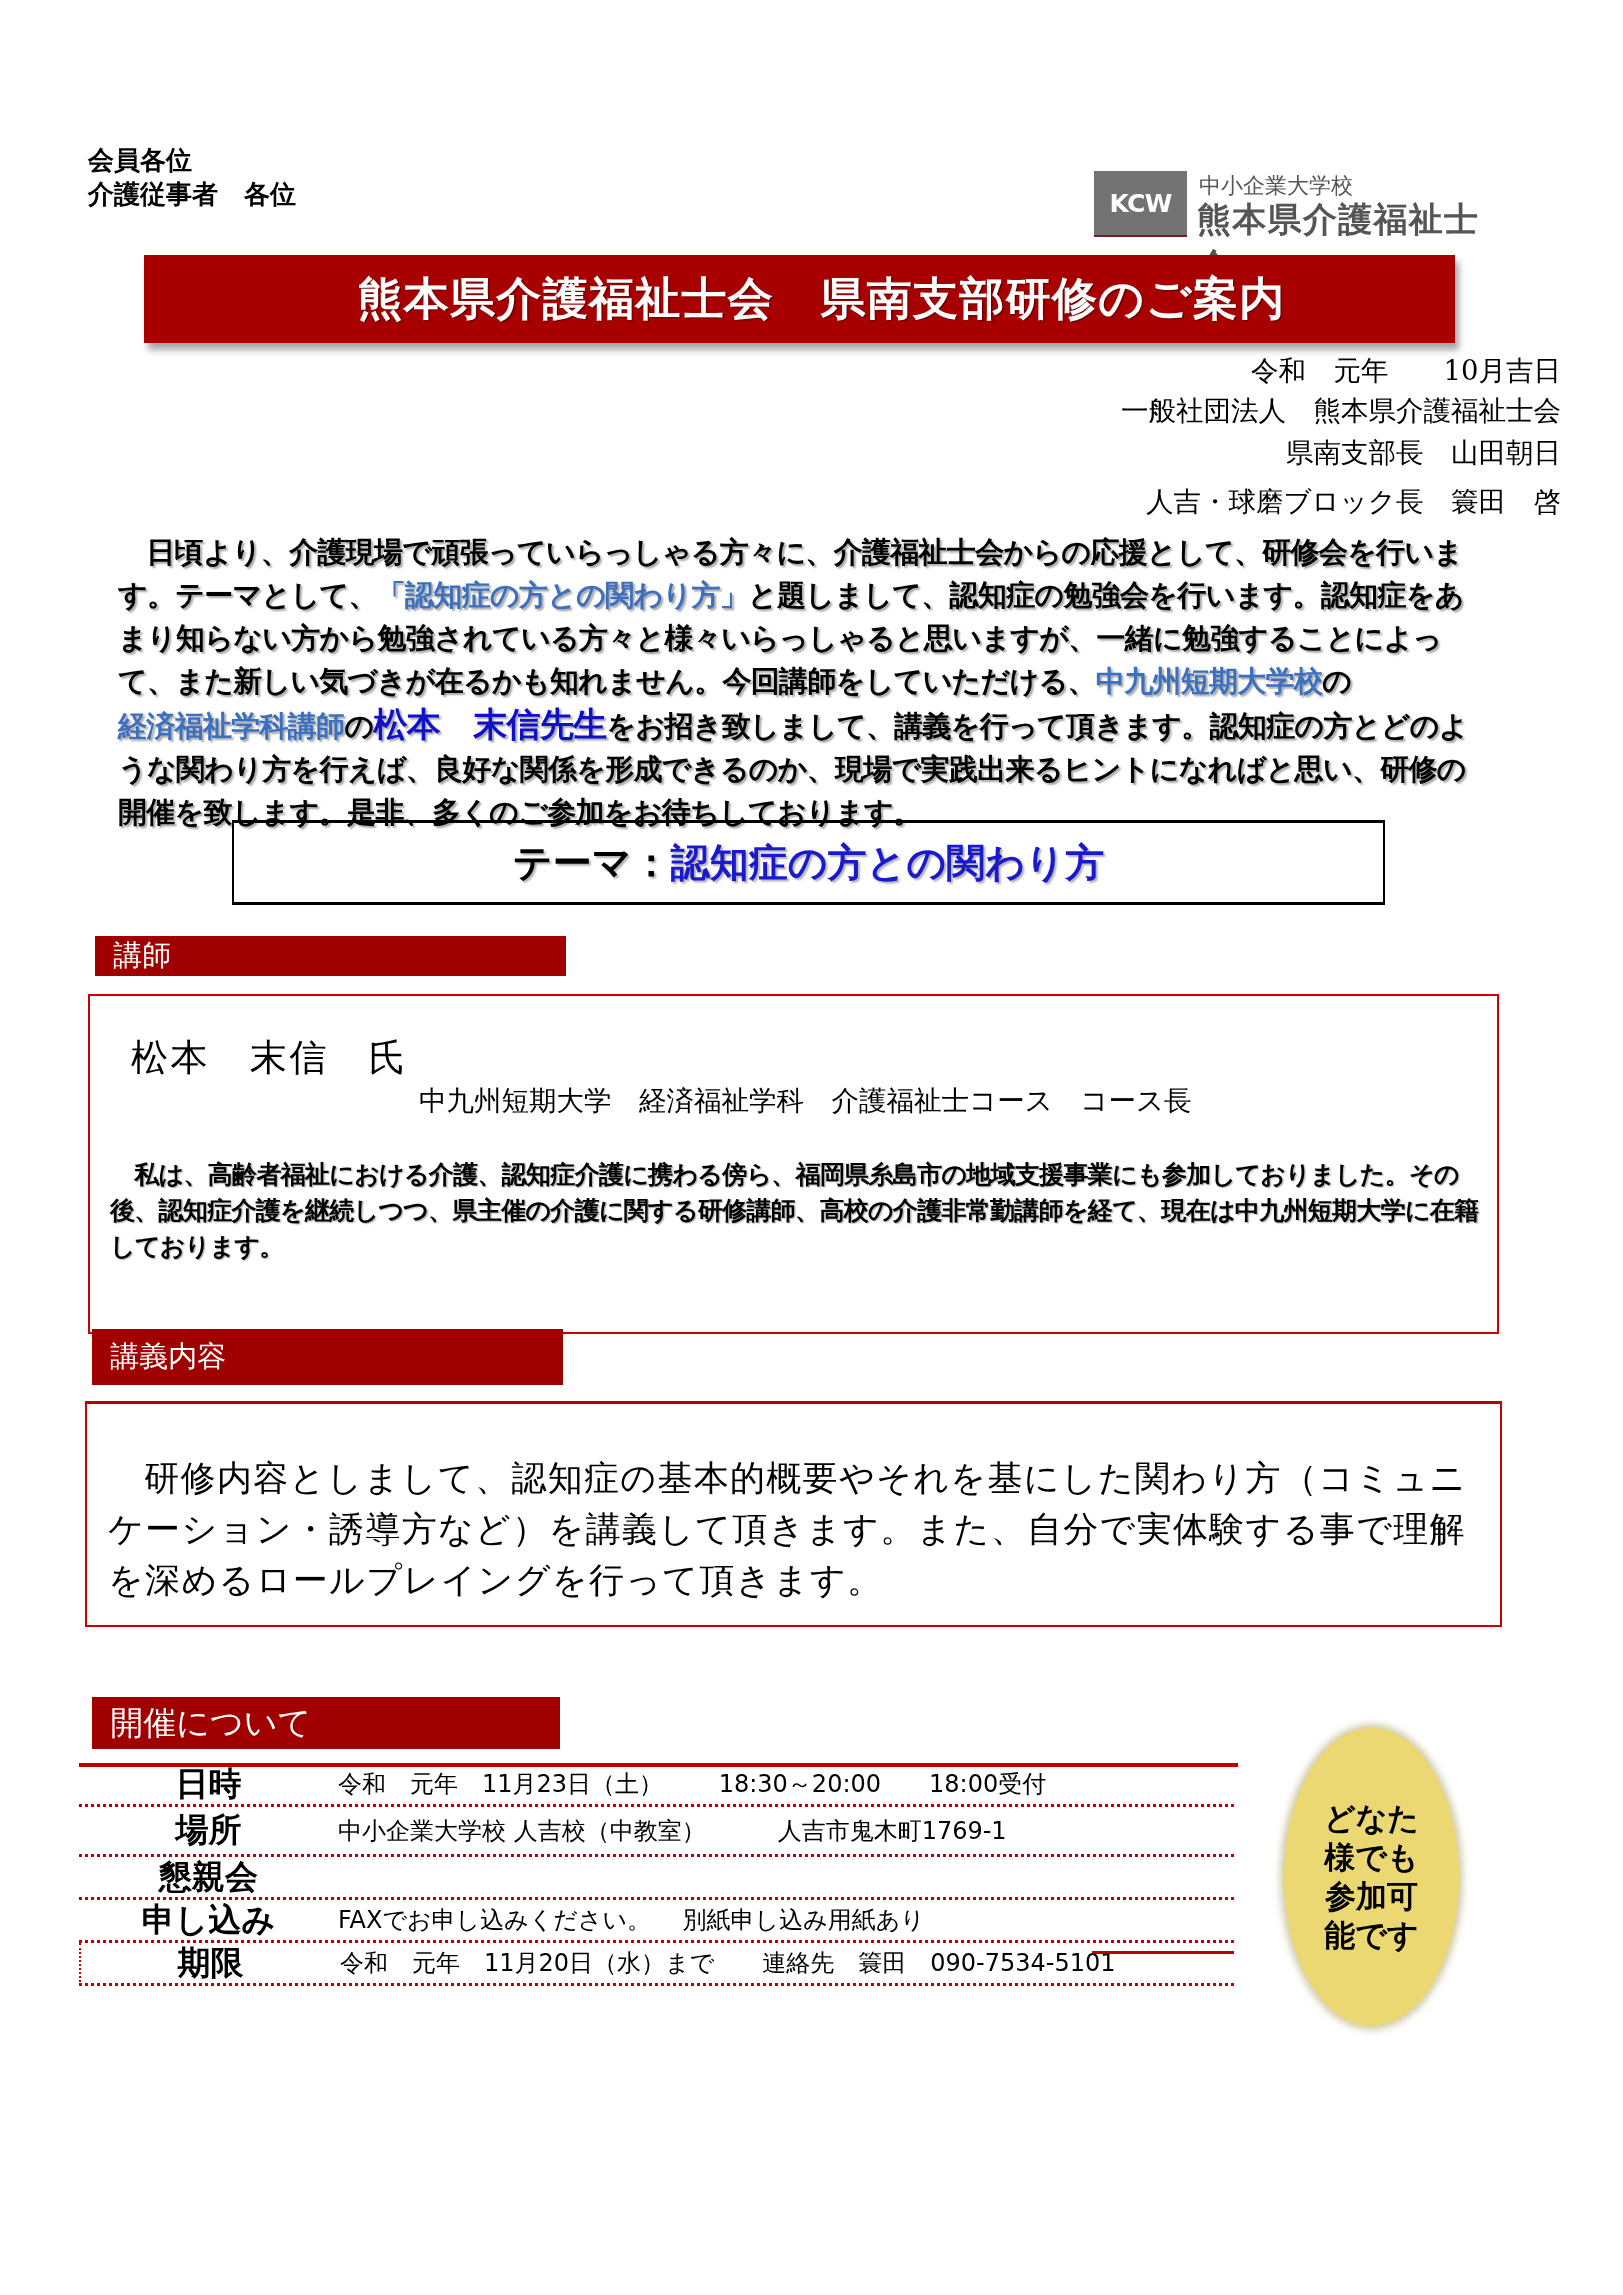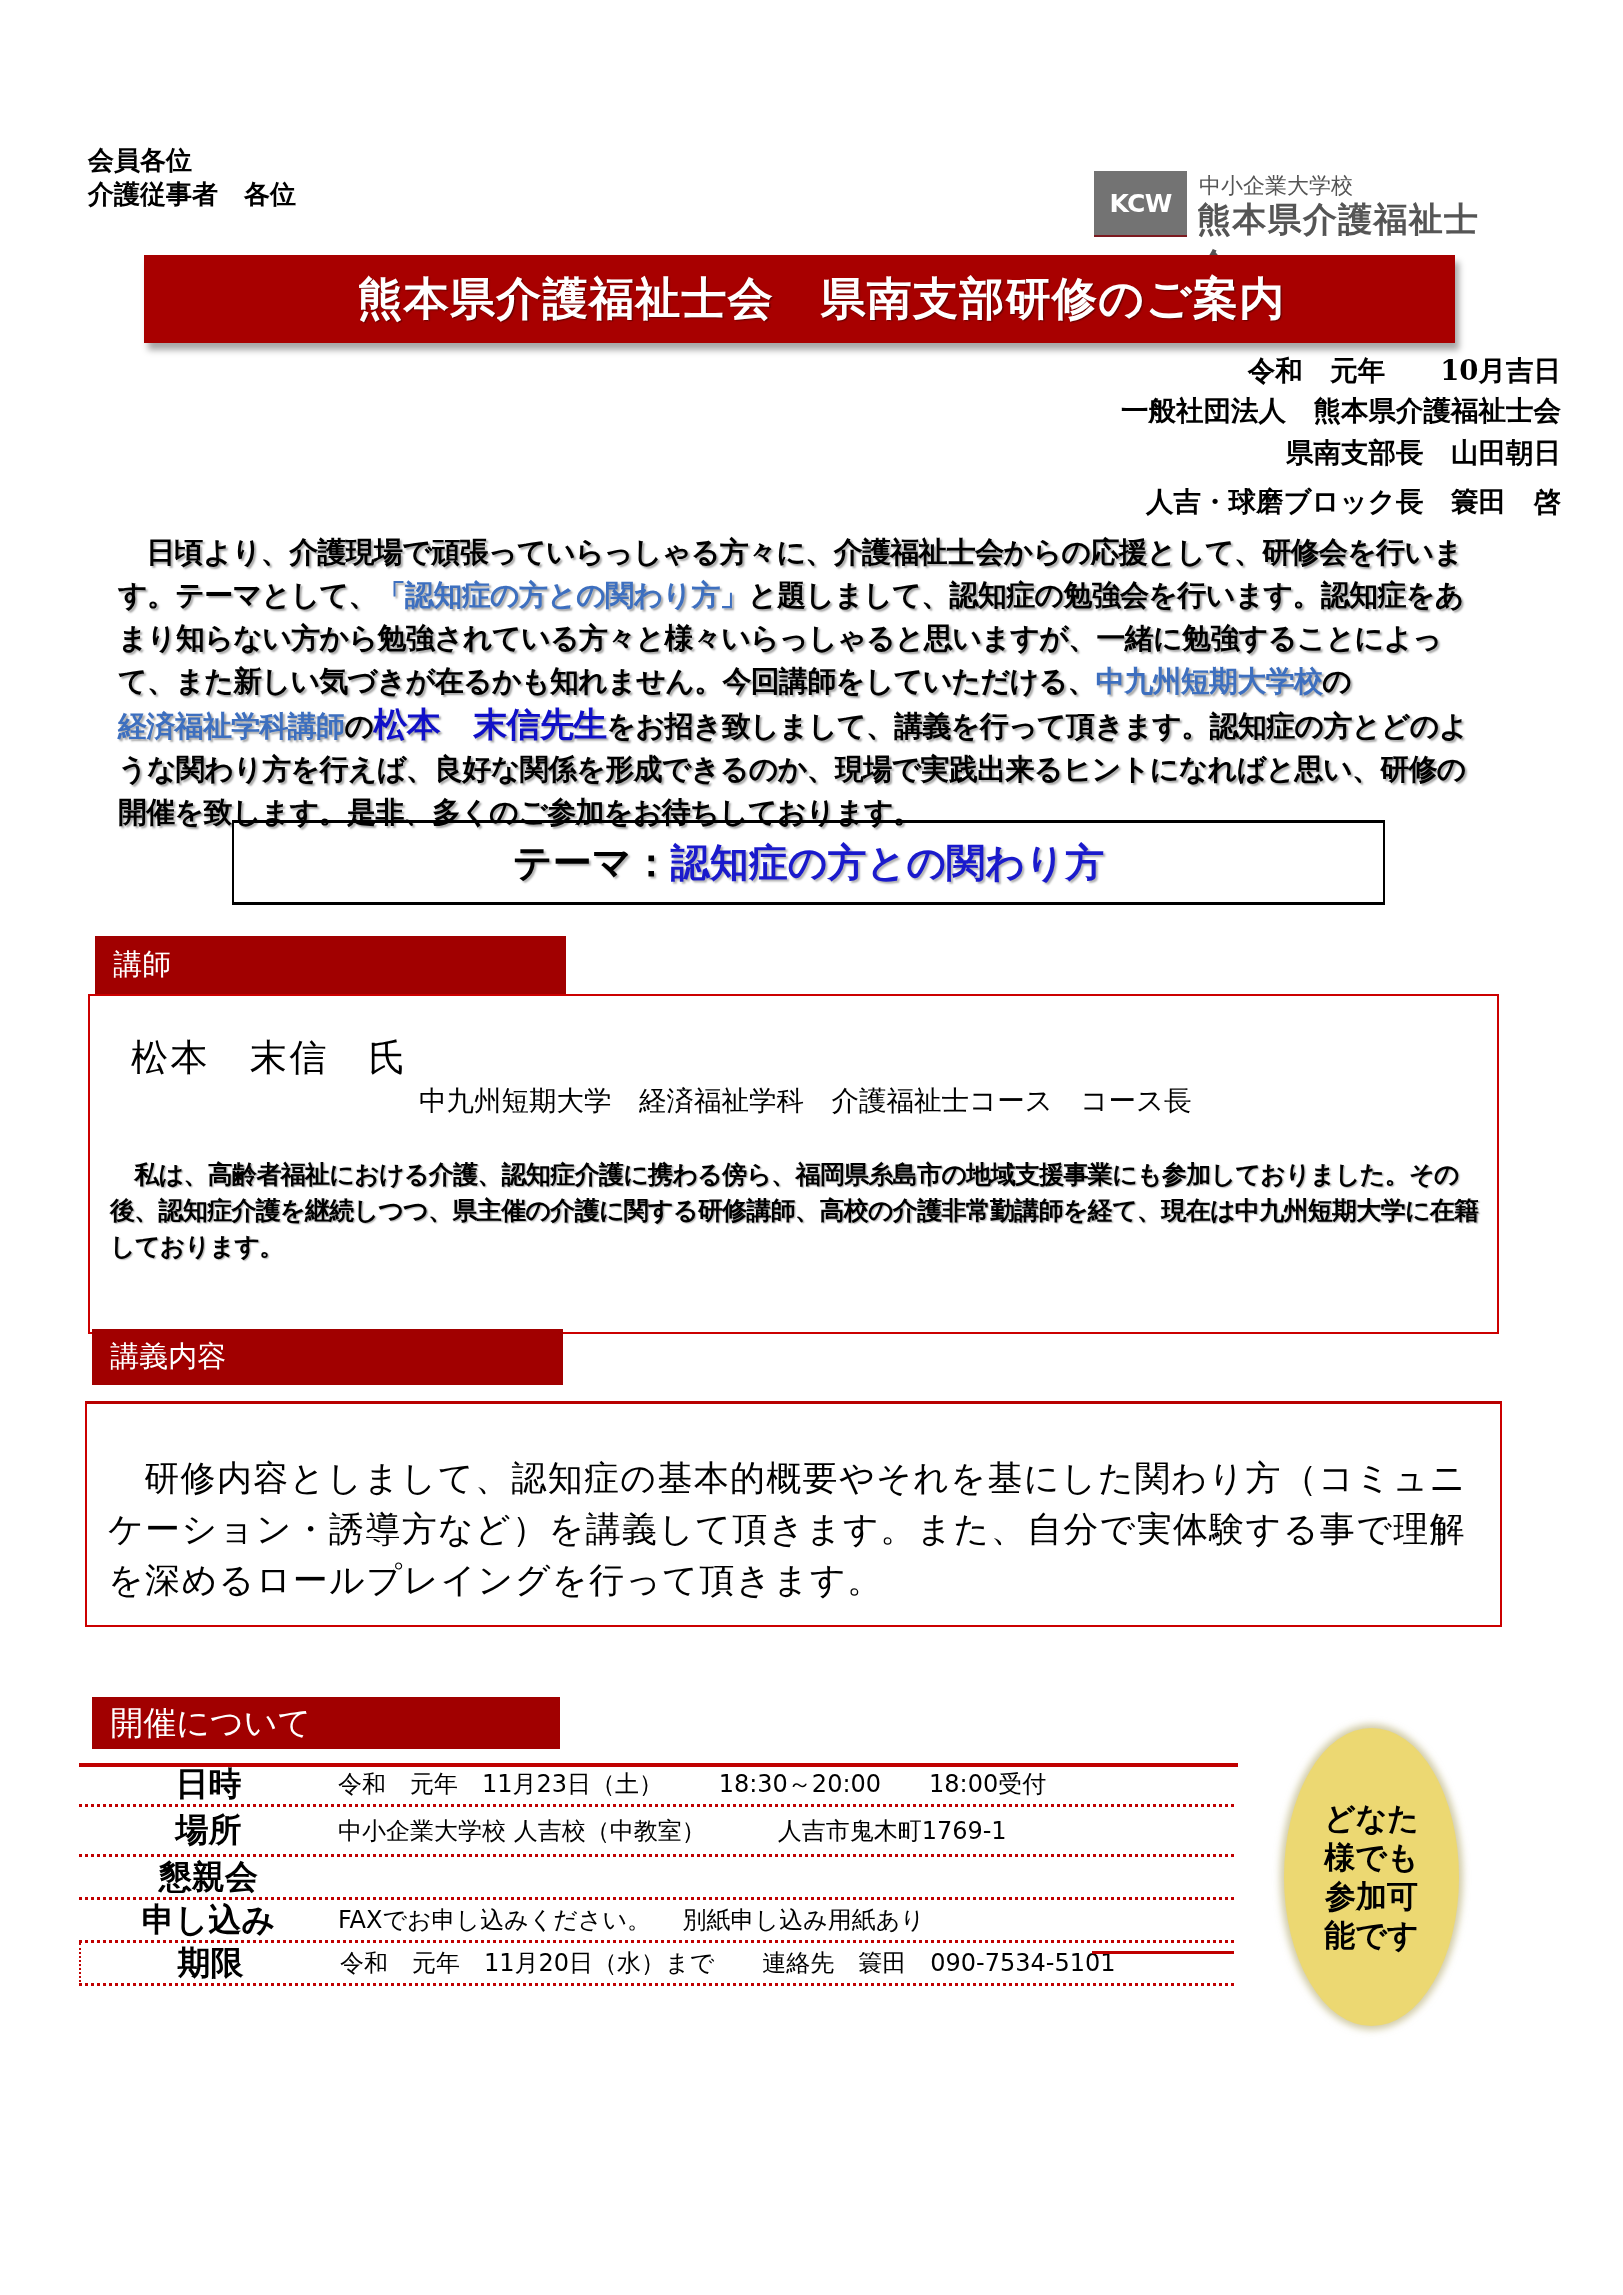--- a/index.html
+++ b/index.html
@@ -11,21 +11,21 @@
   .logo-box { position:absolute; left:0; top:0; width:93px; height:64px; background:#737373;
               border-bottom:2.6px solid #7c1a20; color:#fff; font-size:25px; font-weight:bold;
               display:flex; align-items:center; justify-content:center; letter-spacing:-0.7px; }
   .logo-sub { position:absolute; left:105px; top:0; font-size:22px; color:#555; }
   .logo-main { position:absolute; left:103px; top:26px; font-size:34px; color:#555; font-weight:bold; letter-spacing:1.3px; }
   .title-banner { left:144px; top:255px; width:1267px; height:88px; background:#a80000;
                   box-shadow: 3.9px 6.5px 6.5px rgba(0,0,0,0.35); display:flex; align-items:center; justify-content:center;padding-left:44px; }
   .title-banner span { color:#fff; font-size:45px; font-weight:bold; letter-spacing:1.3px;
                        text-shadow: 1.3px 1.3px 1.3px rgba(0,0,0,0.4); }
   .issuer { right:62px; text-align:center; font-family:"DejaVu Serif","Liberation Serif",serif;
-            font-size:27.5px; font-weight:bold; }
+            font-size:27.5px; font-weight:normal; }
   .body-para { left:118px; top:531px; width:1361px; font-size:29px; font-weight:bold; line-height:43px;
                text-shadow: 2px 2px 2px rgba(0,0,0,0.35); letter-spacing:-0.7px; }
   .hl { color:#3d6fbf; }
   .hl-strong { color:#1010c8; font-size:34px; }
   .theme-box { left:232px; top:820px; width:1149px; height:79px; border:2px solid #000;
                border-top-width:3.3px; border-bottom-width:3.3px; display:flex; align-items:center; justify-content:center;
                font-size:39px; font-weight:bold; text-shadow: 2px 2px 2px rgba(0,0,0,0.3); text-align: center; }
   .theme-box .theme-value { color:#1a1acc; }
   .tab { background:#a10000; color:#fff; font-size:29px; padding-left:18.3px; display:flex; align-items:center;
          box-sizing:border-box; }
@@ -67,21 +67,21 @@
 <div class="abs issuer" style="top:435px;">県南支部長　山田朝日</div>
 <div class="abs issuer" style="top:484px;">人吉・球磨ブロック長　簑田　啓</div>
 
 <div class="abs body-para"><span>　日頃より、介護現場で頑張っていらっしゃる方々に、介護福祉士会からの応援として、研修会を行います。テーマとして、</span><span class="hl">「認知症の方との関わり方」</span><span>と題しまして、認知症の勉強会を行います。認知症をあまり知らない方から勉強されている方々と様々いらっしゃると思いますが、一緒に勉強することによって、また新しい気づきが在るかも知れません。今回講師をしていただける、</span><span class="hl">中九州短期大学校</span><span>の</span><br><span class="hl">経済福祉学科講師</span><span>の</span><span class="hl-strong">松本　末信先生</span><span>をお招き致しまして、講義を行って頂きます。認知症の方とどのような関わり方を行えば、良好な関係を形成できるのか、現場で実践出来るヒントになればと思い、研修の開催を致します。是非、多くのご参加をお待ちしております。</span></div>
 
 <div class="abs theme-box">
   <span>テーマ：</span>
   <span class="theme-value">認知症の方との関わり方</span>
 </div>
 
-<div class="abs tab" style="left:95px; top:936px; width:471px; height:58px;text-align:center;">講師</div>
+<div class="abs tab" style="left:95px; top:936px; width:471px; height:40px;text-align:center;">講師</div>
 <div class="abs red-box" style="left:88px; top:994px; width:1411px; height:340px;"></div>
 <div class="abs speaker-name">松本　末信　氏</div>
 <div class="abs speaker-title">中九州短期大学　経済福祉学科　介護福祉士コース　コース長</div>
 <div class="abs speaker-bio">　私は、高齢者福祉における介護、認知症介護に携わる傍ら、福岡県糸島市の地域支援事業にも参加しておりました。その後、認知症介護を継続しつつ、県主催の介護に関する研修講師、高校の介護非常勤講師を経て、現在は中九州短期大学に在籍しております。</div>
 
 <div class="abs tab" style="left:92px; top:1329px; width:471px; height:56px;">講義内容</div>
 <div class="abs red-box" style="left:85px; top:1401px; width:1417px; height:226px; border-top:3.3px solid #b80000;"></div>
 <div class="abs lecture-text">　研修内容としまして、認知症の基本的概要やそれを基にした関わり方（コミュニケーション・誘導方など）を講義して頂きます。また、自分で実体験する事で理解を深めるロールプレイングを行って頂きます。</div>
 
 <div class="abs tab" style="left:92px; top:1697px; width:468px; height:52px; font-size:33px;">開催について</div>

